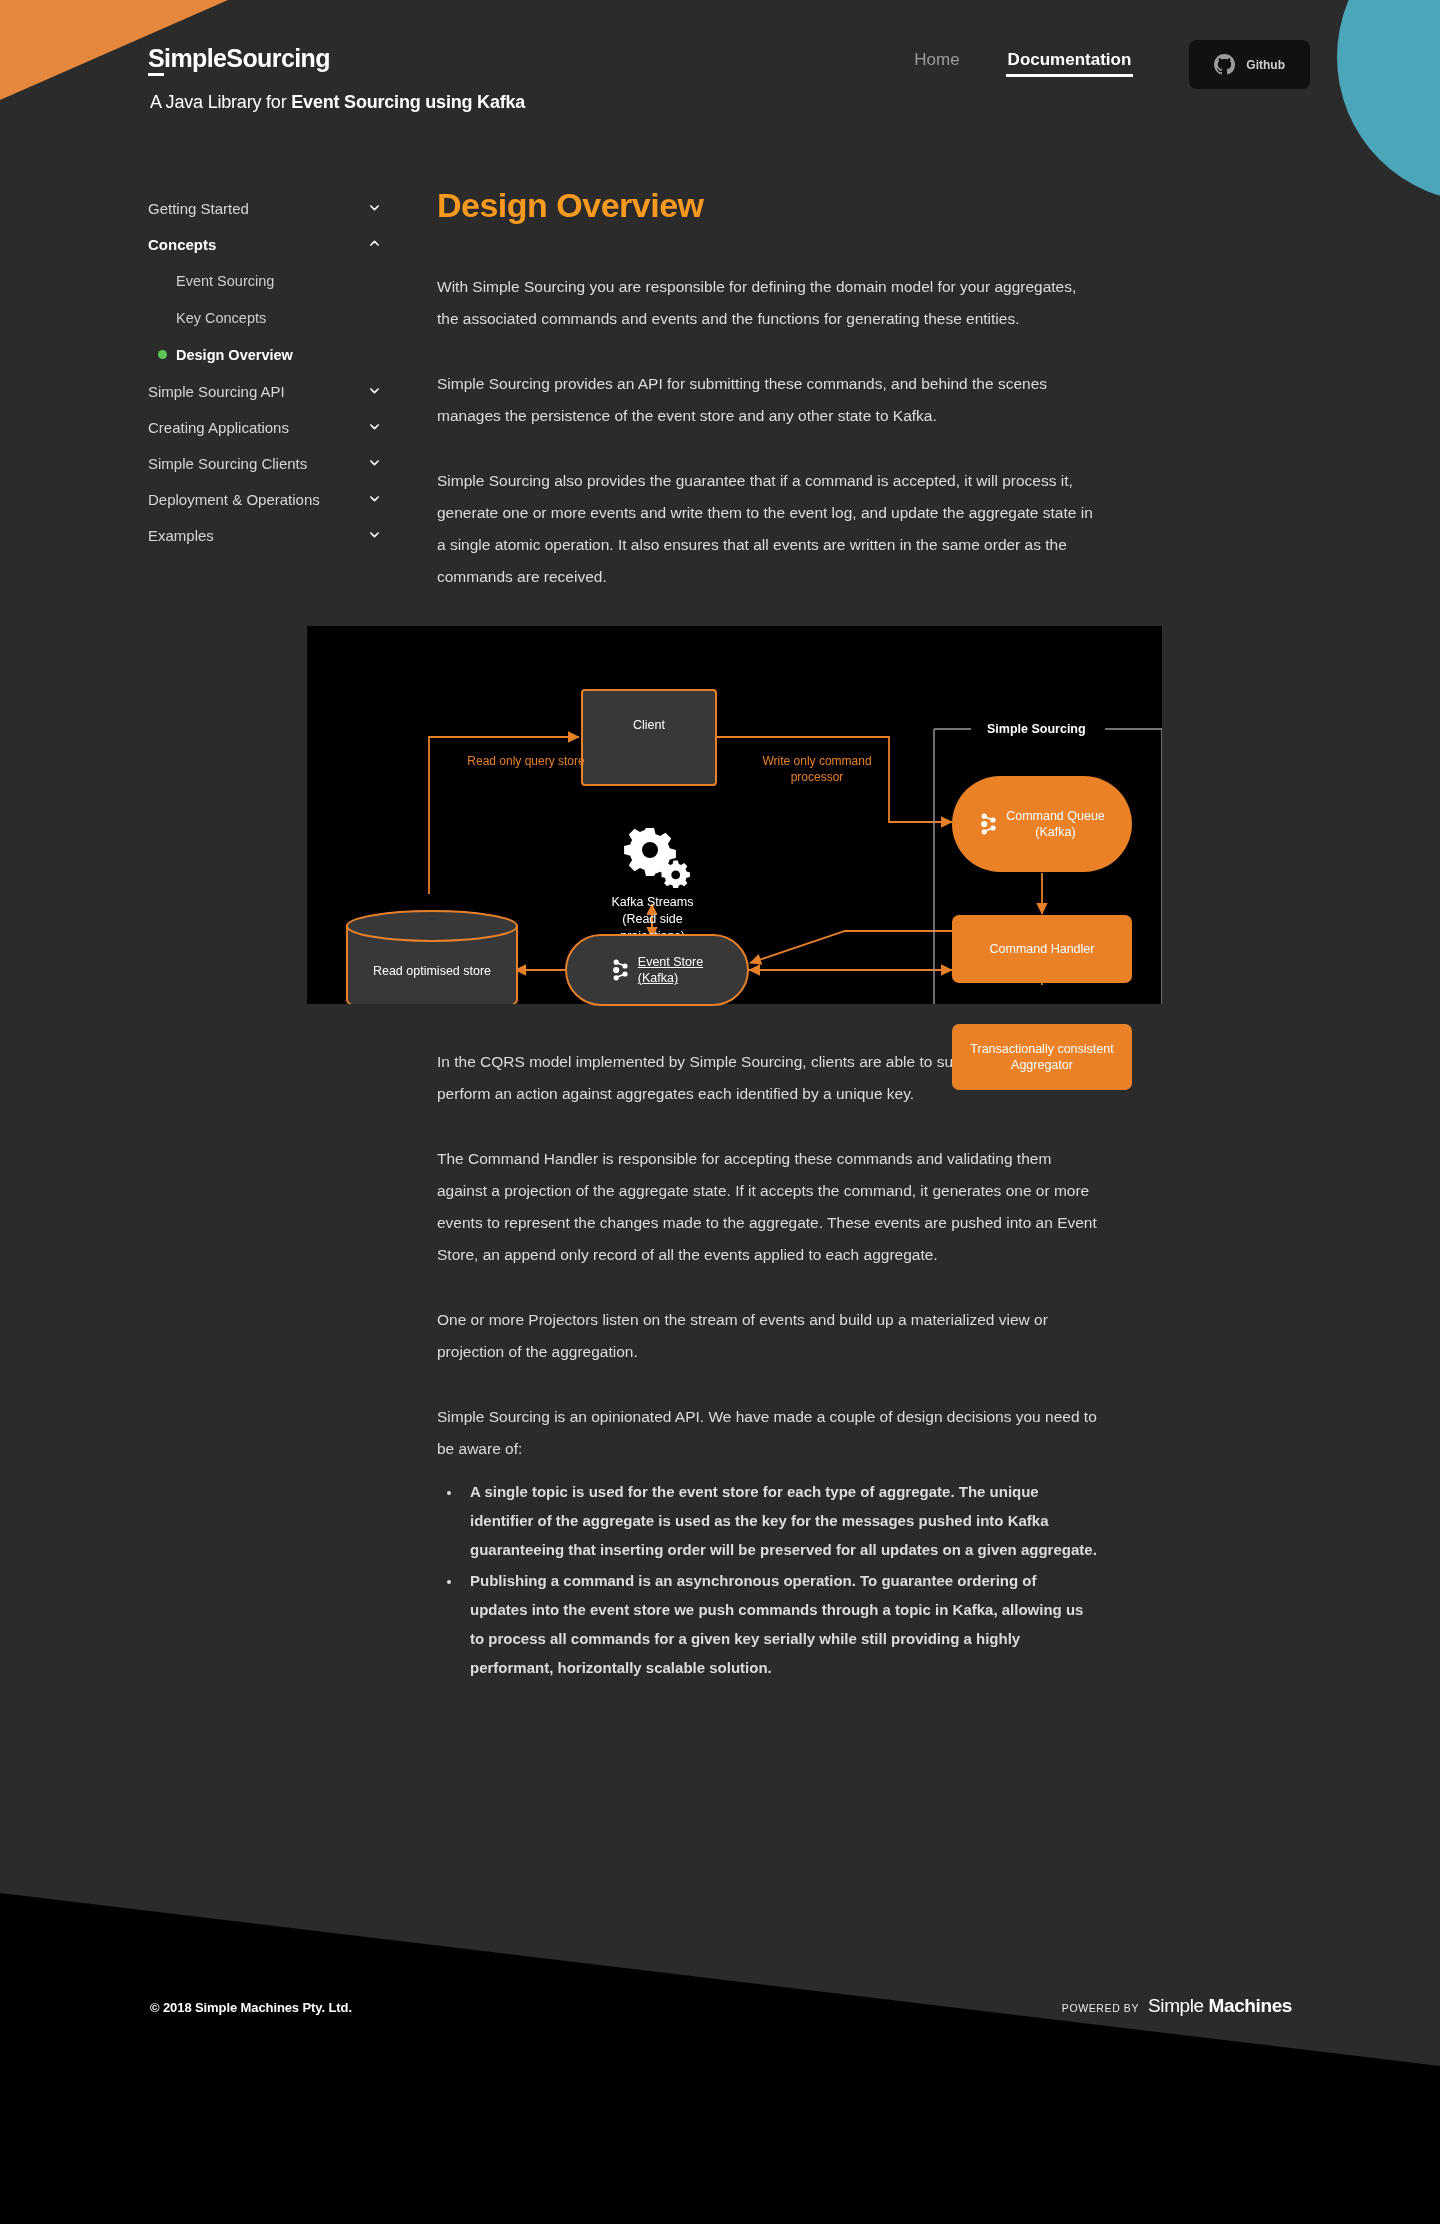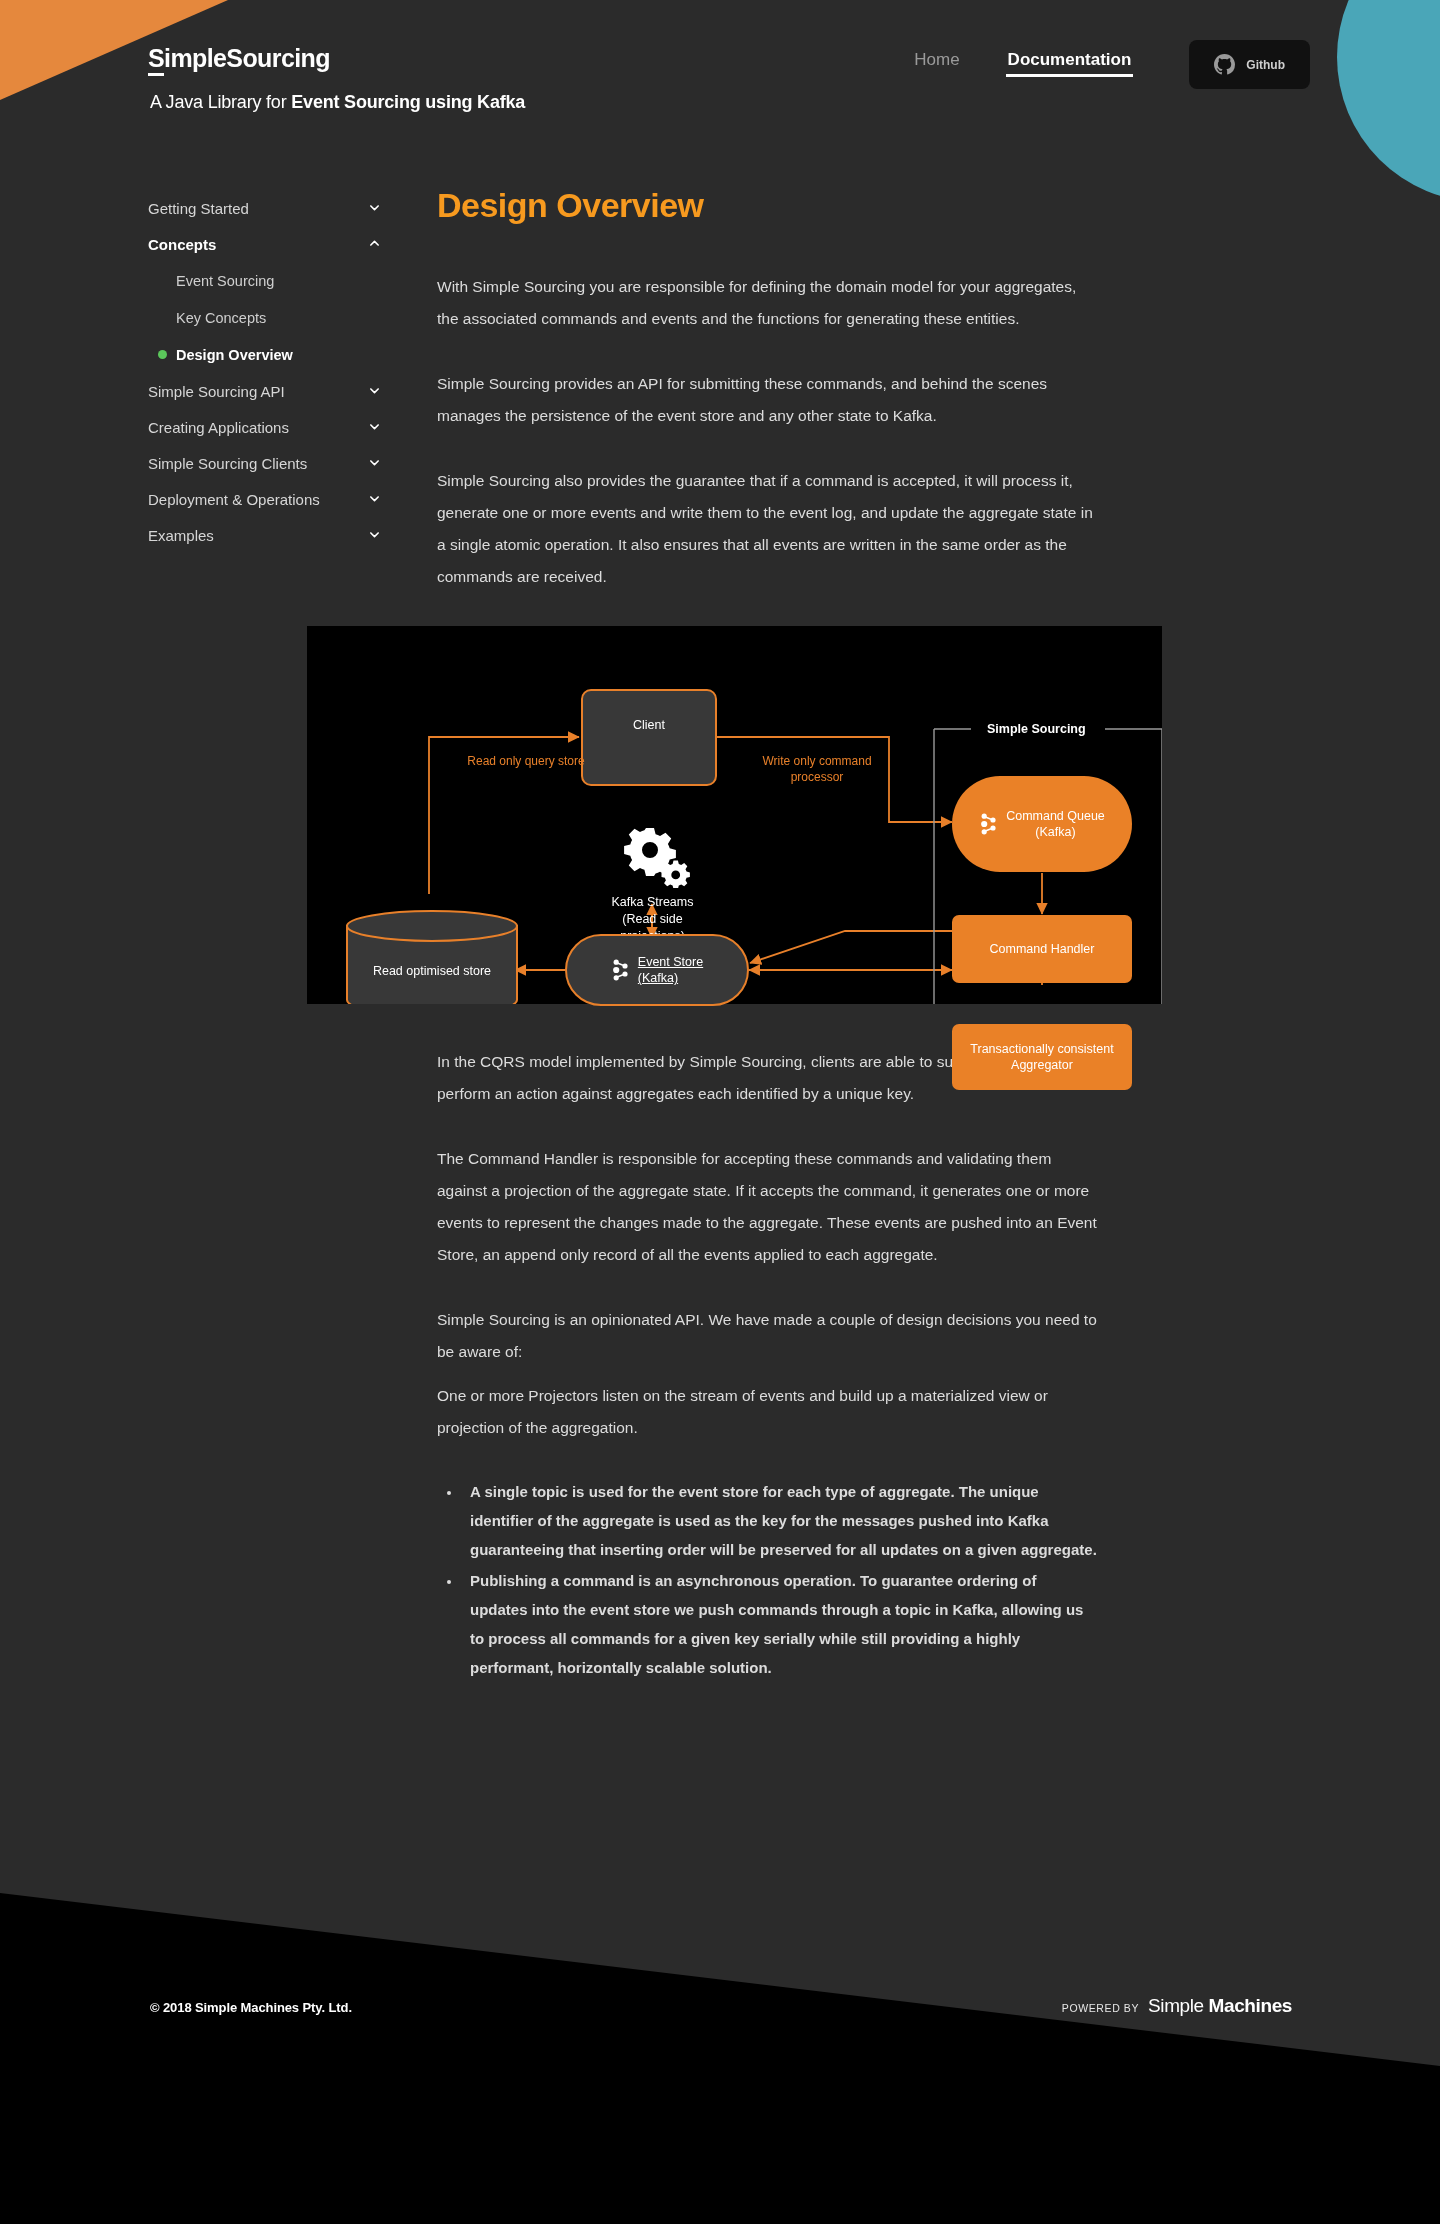--- a/index.html
+++ b/index.html
@@ -300,21 +300,21 @@
         </g>
 
         <g stroke="#e8802a" stroke-width="2" fill="#383838">
           <path d="M40,300 L40,374 a85,15 0 0 0 170,0 L210,300 z"></path>
           <ellipse cx="125" cy="300" rx="85" ry="15"></ellipse>
         </g>
       </svg>
 
       <div class="dg-group-title" style="left:672px; top:96px;">Simple Sourcing</div>
 
-      <div class="dg-node dg-dark" style="left:274px; top:63px; width:136px; height:97px; border-radius:10px; align-items:flex-start; padding-top:26px;">
+      <div class="dg-node dg-dark" style="left:274px; top:63px; width:136px; height:97px; border-radius:4px; align-items:flex-start; padding-top:26px;">
         <span>Client</span>
       </div>
 
       <div class="dg-edge-label" style="left:134px; top:127px; width:170px;">Read only query store</div>
       <div class="dg-edge-label" style="left:420px; top:127px; width:180px;">
         <div>Write only command</div>
         <div>processor</div>
       </div>
 
       <div style="position:absolute; left:288px; top:200px; width:115px; text-align:center;">
@@ -369,22 +369,22 @@
       <div class="dg-node dg-orange" style="left:645px; top:398px; width:180px; height:66px; border-radius:7px;">
         <span>
           <span>Transactionally consistent</span><br>
           <span>Aggregator</span>
         </span>
       </div>
     </div>
 
     <p class="body">In the CQRS model implemented by Simple Sourcing, clients are able to submit commands to perform an action against aggregates each identified by a unique key.</p>
     <p class="body">The Command Handler is responsible for accepting these commands and validating them against a projection of the aggregate state. If it accepts the command, it generates one or more events to represent the changes made to the aggregate. These events are pushed into an Event Store, an append only record of all the events applied to each aggregate.</p>
+    <p class="body">One or more Projectors listen on the stream of events and build up a materialized view or projection of the aggregation.</p>
     <p class="body" style="margin-bottom:12px;">Simple Sourcing is an opinionated API. We have made a couple of design decisions you need to be aware of:</p>
-    <p class="body">One or more Projectors listen on the stream of events and build up a materialized view or projection of the aggregation.</p>
 
     <ul class="bullets">
       <li>A single topic is used for the event store for each type of aggregate. The unique identifier of the aggregate is used as the key for the messages pushed into Kafka guaranteeing that inserting order will be preserved for all updates on a given aggregate.</li>
       <li>Publishing a command is an asynchronous operation. To guarantee ordering of updates into the event store we push commands through a topic in Kafka, allowing us to process all commands for a given key serially while still providing a highly performant, horizontally scalable solution.</li>
     </ul>
   </div>
 
   <div class="footer">
     <div class="copyright">© 2018 Simple Machines Pty. Ltd.</div>
     <div class="powered">

